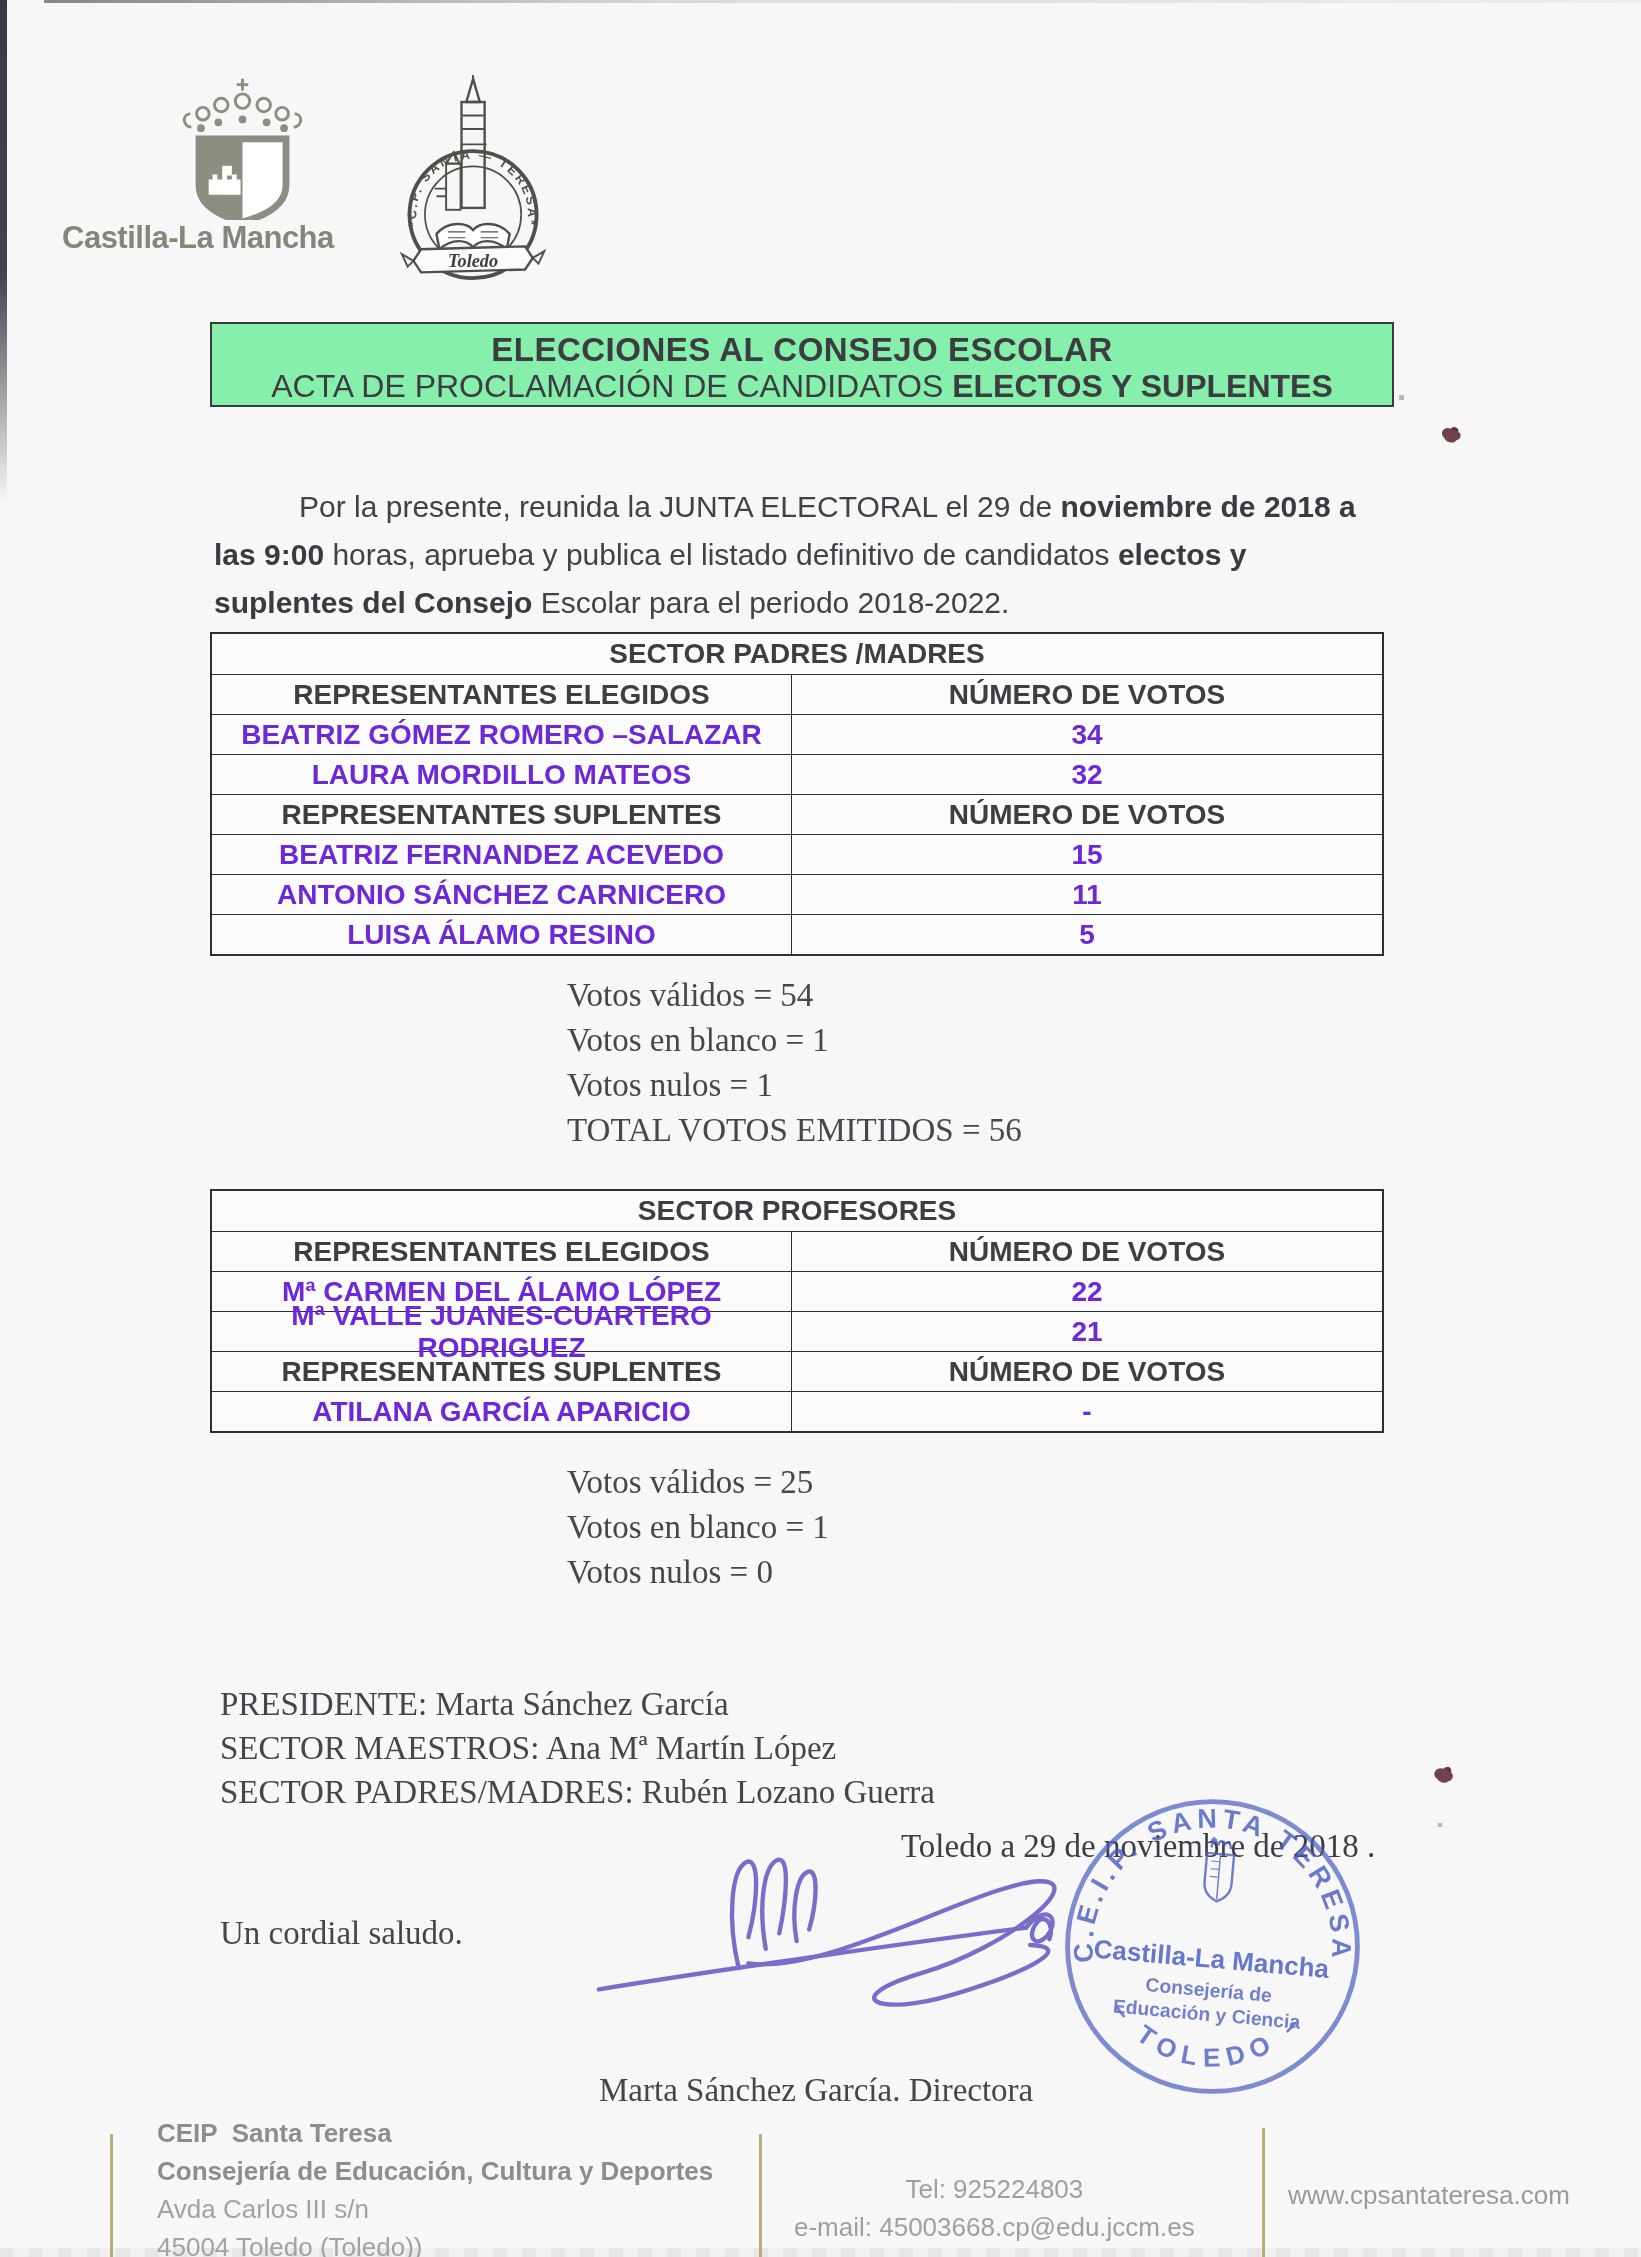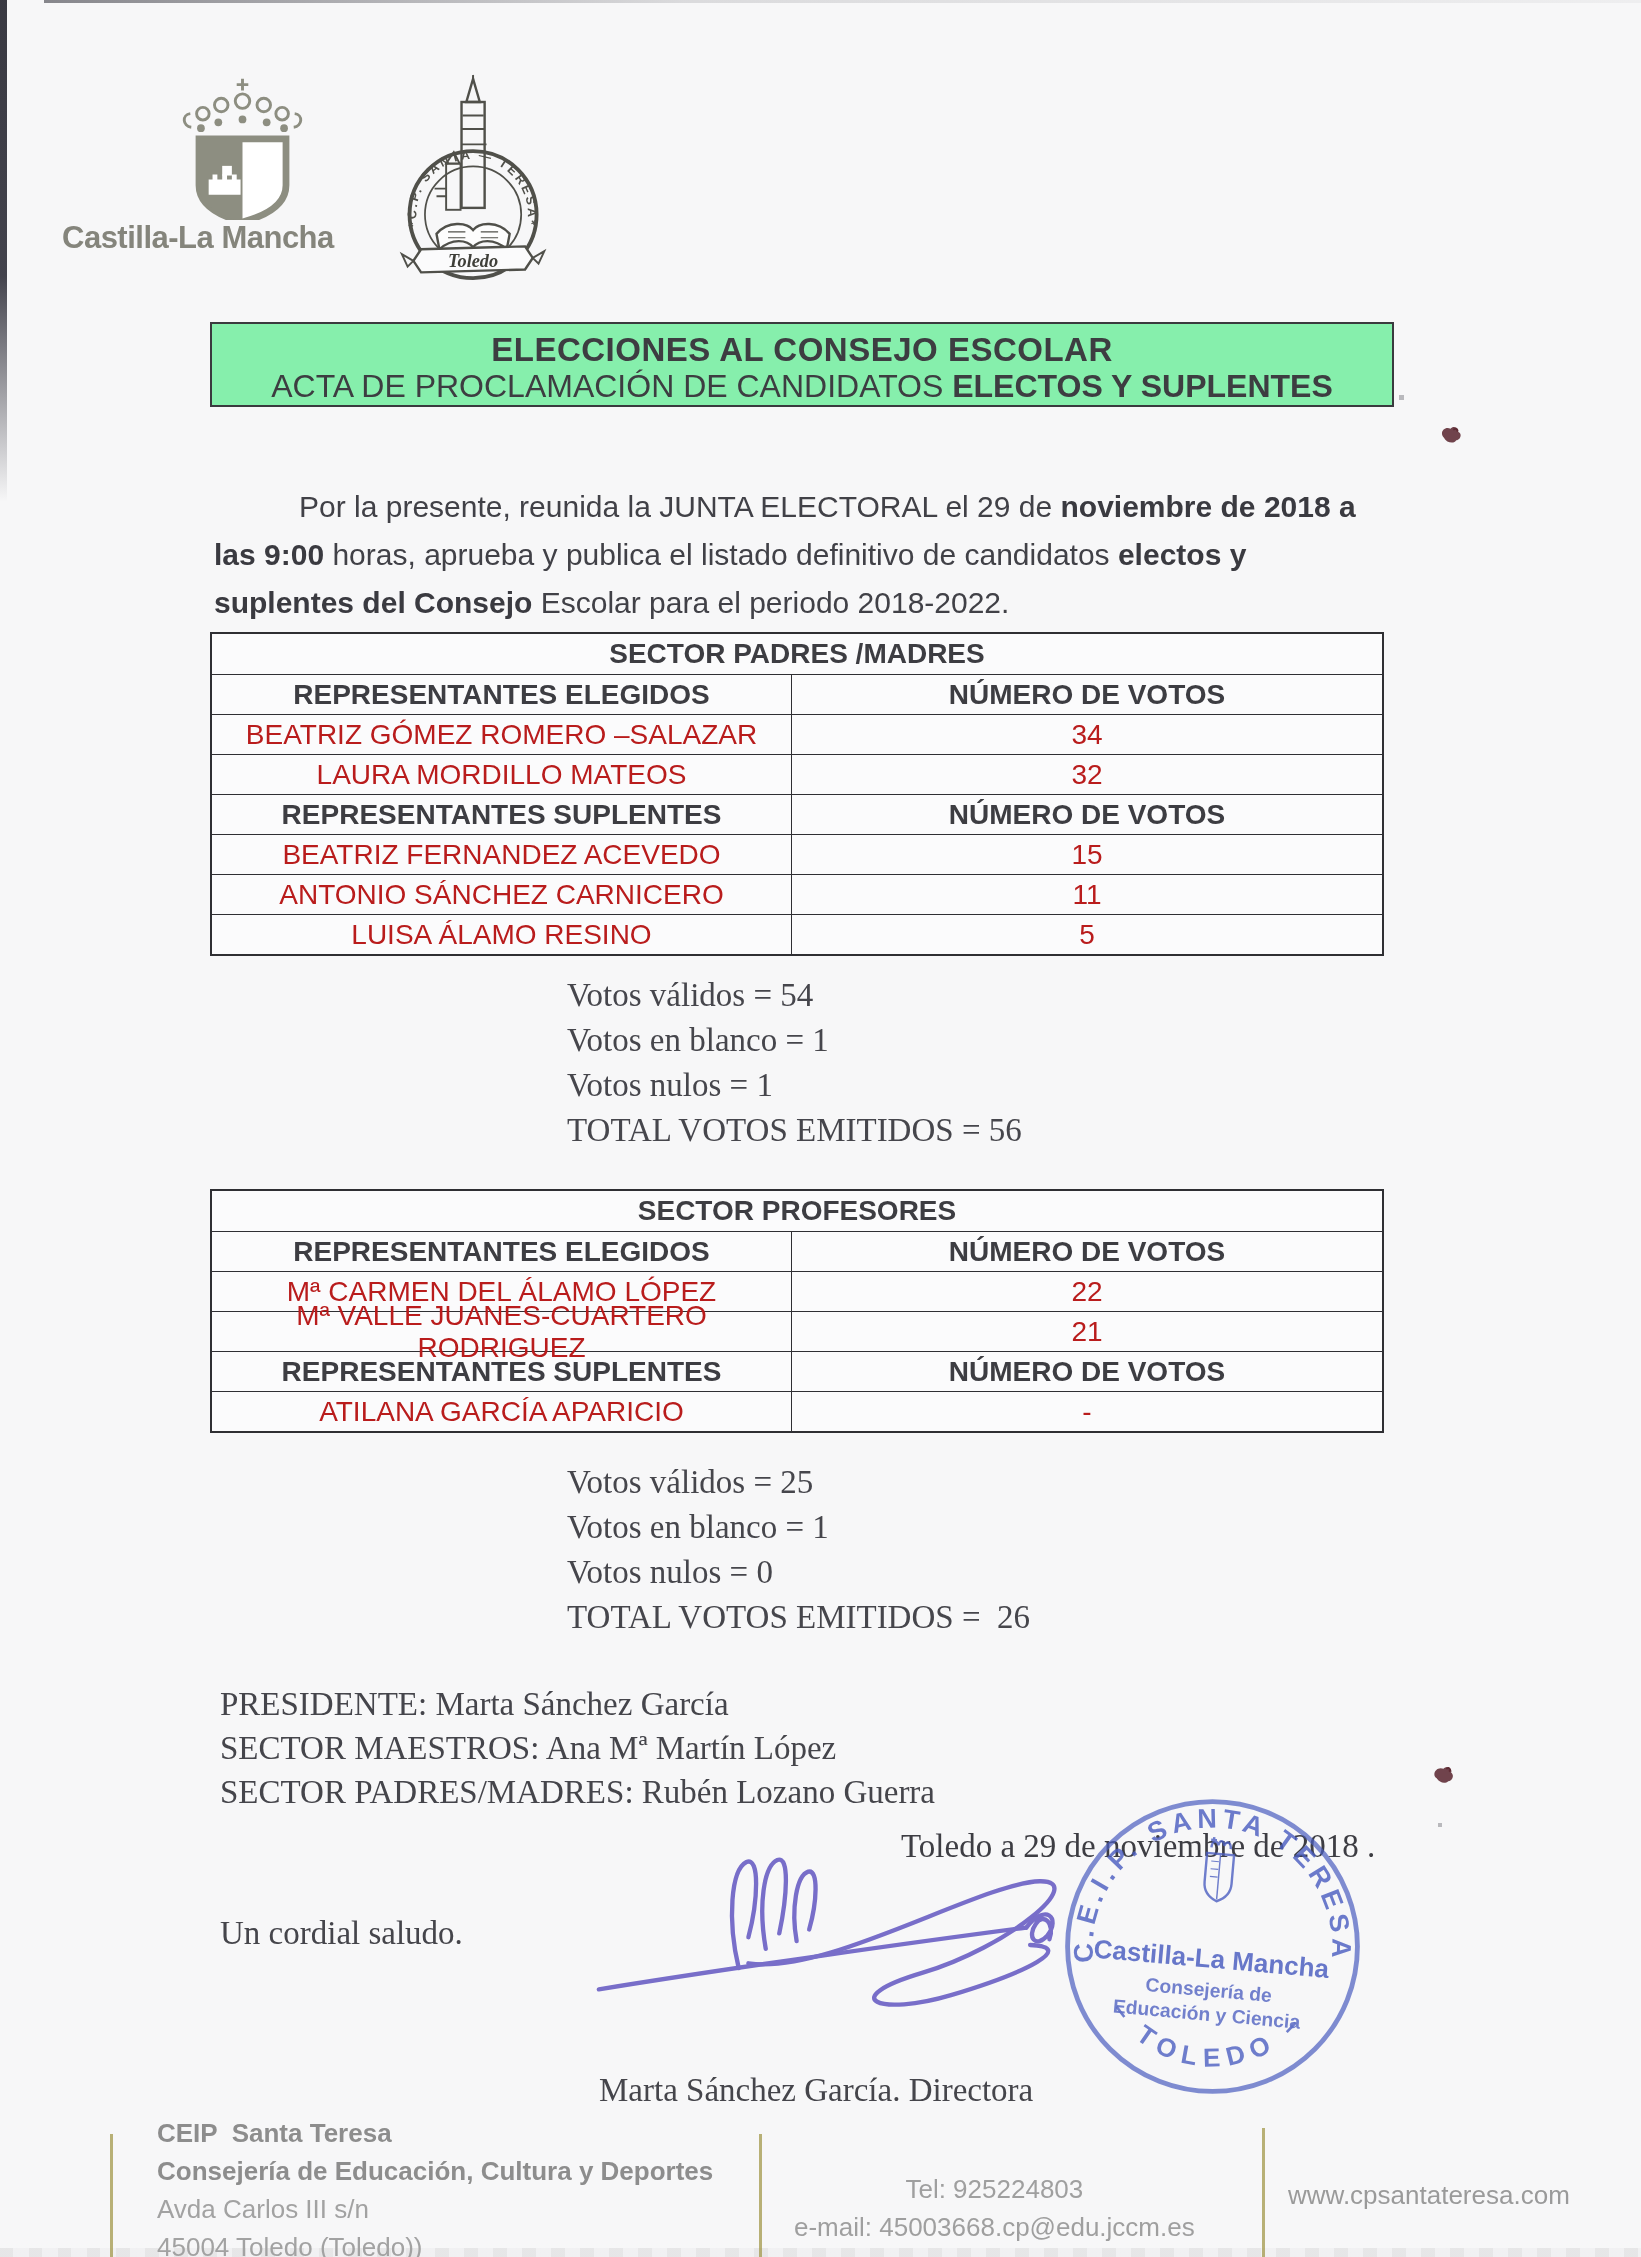--- a/index.html
+++ b/index.html
@@ -41,21 +41,21 @@
   
   .doc-table{left:210px;width:1170px;border:2.9px solid #2f2f33;background:#fbfbfc;
     box-sizing:content-box;color:#46464c;}
   .trow{display:flex;height:39px;border-top:1.9px solid #2f2f33;align-items:stretch;}
   .trow:first-child{border-top:none;height:40px;}
   .trow.title-row{justify-content:center;align-items:center;font-weight:700;font-size:28px;color:#3d3d42;}
   .cellL{width:579px;border-right:1.9px solid #2f2f33;display:flex;align-items:center;justify-content:center;
     font-size:28px;text-align:center;}
   .cellR{flex:1;display:flex;align-items:center;justify-content:center;font-size:28px;}
   .hdr .cellL,.hdr .cellR{font-weight:700;color:#3d3d42;}
-  .datarow .cellL,.datarow .cellR{font-weight:400;color:#b91c1c;}
+  .datarow .cellL,.datarow .cellR{font-weight:700;color:#6d28d9;}
 
   
   .summary{left:567px;font-size:33px;line-height:45px;color:#46464c;white-space:pre;}
   
   #officials{left:220px;top:1682px;font-size:33px;line-height:44px;color:#45454b;}
   #date-line{left:901px;top:1828px;font-size:33px;color:#3d3d43;}
   #salute{left:220px;top:1915px;font-size:33px;color:#45454b;}
   #name-line{left:579px;top:2072px;font-size:33px;color:#45454b;margin-left:20px;}
 
   
@@ -191,21 +191,21 @@
     </div>
     <div class="trow hdr">
       <div class="cellL">REPRESENTANTES SUPLENTES</div>
       <div class="cellR">NÚMERO DE VOTOS</div>
     </div>
     <div class="trow datarow">
       <div class="cellL">ATILANA GARCÍA APARICIO</div>
       <div class="cellR">-</div>
     </div>
   </div>
-<div class="abs serif summary" id="summary-1" style="top:1460px;"><div>Votos válidos = 25</div><div>Votos en blanco = 1</div><div>Votos nulos = 0</div><div>TOTAL VOTOS EMITIDOS =  26</div></div>
+<div class="abs serif summary" id="summary-1" style="top:1460px;"><div>Votos válidos = 25</div><div>Votos en blanco = 1</div><div>Votos nulos = 0</div></div>
 
 <div class="abs serif" id="officials">
     <div>PRESIDENTE: Marta Sánchez García</div>
     <div>SECTOR MAESTROS: Ana Mª Martín López</div>
     <div>SECTOR PADRES/MADRES: Rubén Lozano Guerra</div>
   </div>
 
 <div class="abs serif" id="date-line">Toledo a 29 de noviembre de 2018 .</div>
 <div class="abs serif" id="salute">Un cordial saludo.</div>
 <div class="abs serif" id="name-line">Marta Sánchez García. Directora</div>

